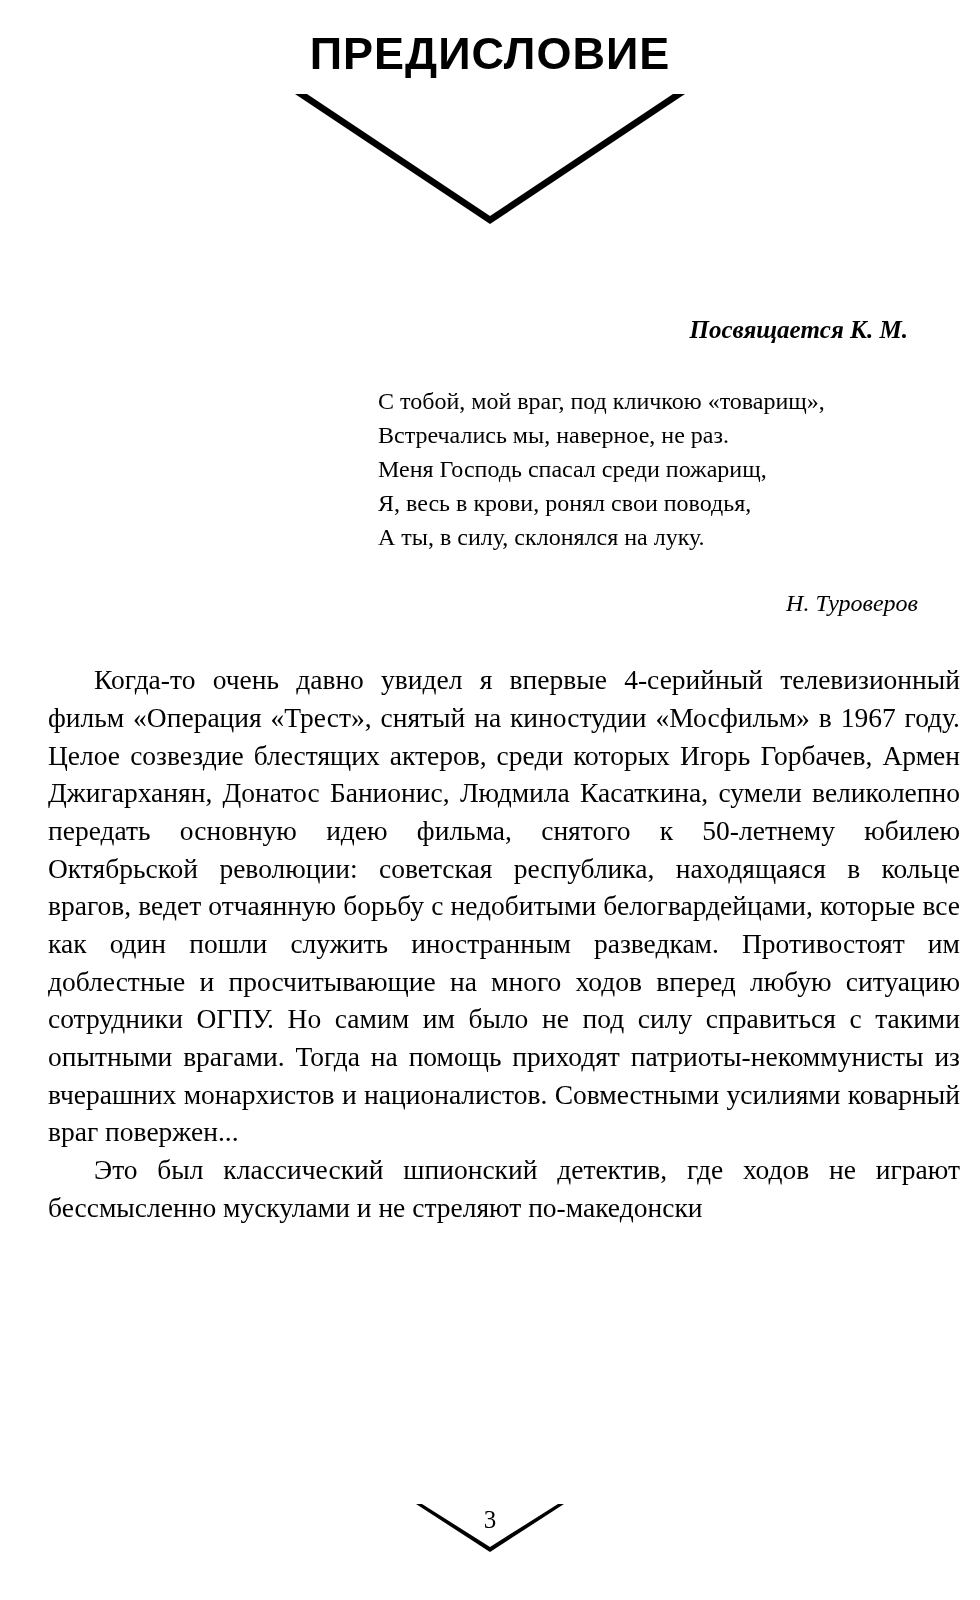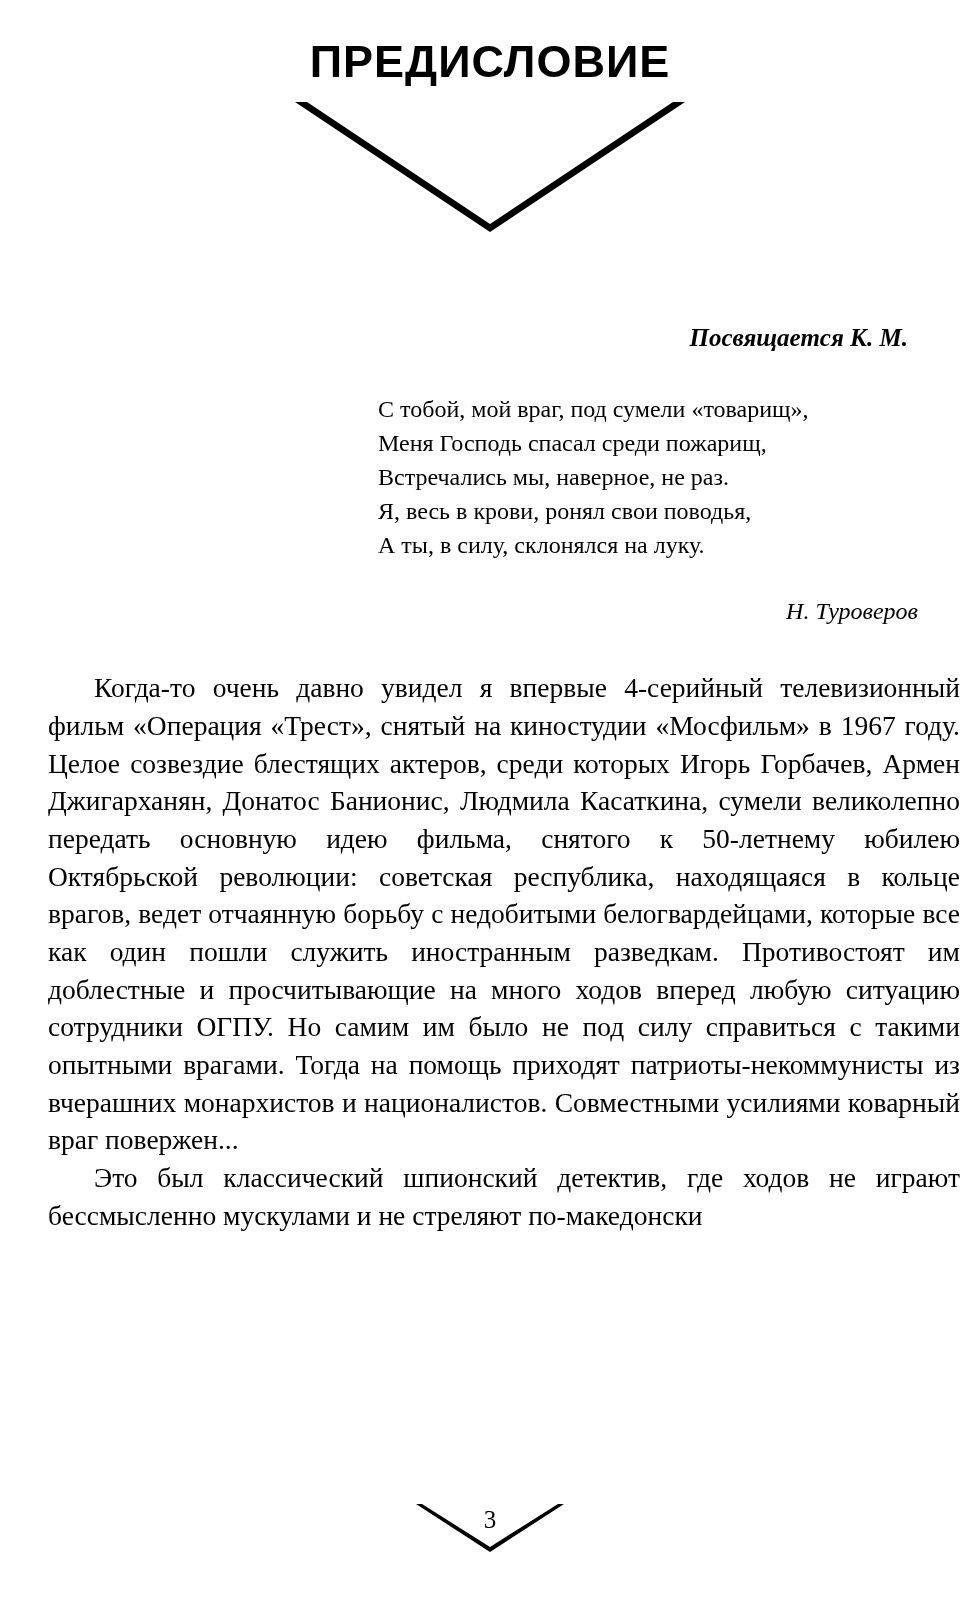--- a/index.html
+++ b/index.html
@@ -18,21 +18,21 @@
   }
 
   
   .chapter-title {
     text-align: center;
     font-family: "Liberation Sans", sans-serif;
     font-weight: bold;
     font-size: 45px;
     letter-spacing: 1px;
     margin: 0;
-    padding-top: 36px;
+    padding-top: 28px;
     color: #000;
   }
 
   .triangle-wrap {
     display: flex;
     justify-content: center;
     margin-top: 14px;
   }
   .triangle-outline {
     width: 0;
@@ -150,23 +150,23 @@
 
   <h1 class="chapter-title">ПРЕДИСЛОВИЕ</h1>
 
   <div class="triangle-wrap">
     <div class="triangle-outline"></div>
   </div>
 
   <div class="dedication">Посвящается К. М.</div>
 
   <div class="epigraph">
-    <div>С тобой, мой враг, под сумели «товарищ»,</div>
+    <div>С тобой, мой враг, под кличкою «товарищ»,</div>
+    <div>Встречались мы, наверное, не раз.</div>
     <div>Меня Господь спасал среди пожарищ,</div>
-    <div>Встречались мы, наверное, не раз.</div>
     <div>Я, весь в крови, ронял свои поводья,</div>
     <div>А ты, в силу, склонялся на луку.</div>
   </div>
 
   <div class="epigraph-author">Н. Туроверов</div>
 
   <div class="body-text">
     <p>Когда-то очень давно увидел я впервые 4-серийный телевизионный фильм «Операция «Трест», снятый на киностудии «Мосфильм» в 1967 году. Целое созвездие блестящих актеров, среди которых Игорь Горбачев, Армен Джигарханян, Донатос Банионис, Людмила Касаткина, сумели великолепно передать основную идею фильма, снятого к 50-летнему юбилею Октябрьской революции: советская республика, находящаяся в кольце врагов, ведет отчаянную борьбу с недобитыми белогвардейцами, которые все как один пошли служить иностранным разведкам. Противостоят им доблестные и просчитывающие на много ходов вперед любую ситуацию сотрудники ОГПУ. Но самим им было не под силу справиться с такими опытными врагами. Тогда на помощь приходят патриоты-некоммунисты из вчерашних монархистов и националистов. Совместными усилиями коварный враг повержен...</p>
     <p class="last-line-full">Это был классический шпионский детектив, где ходов не играют бессмысленно мускулами и не стреляют по-македонски</p>
   </div>

